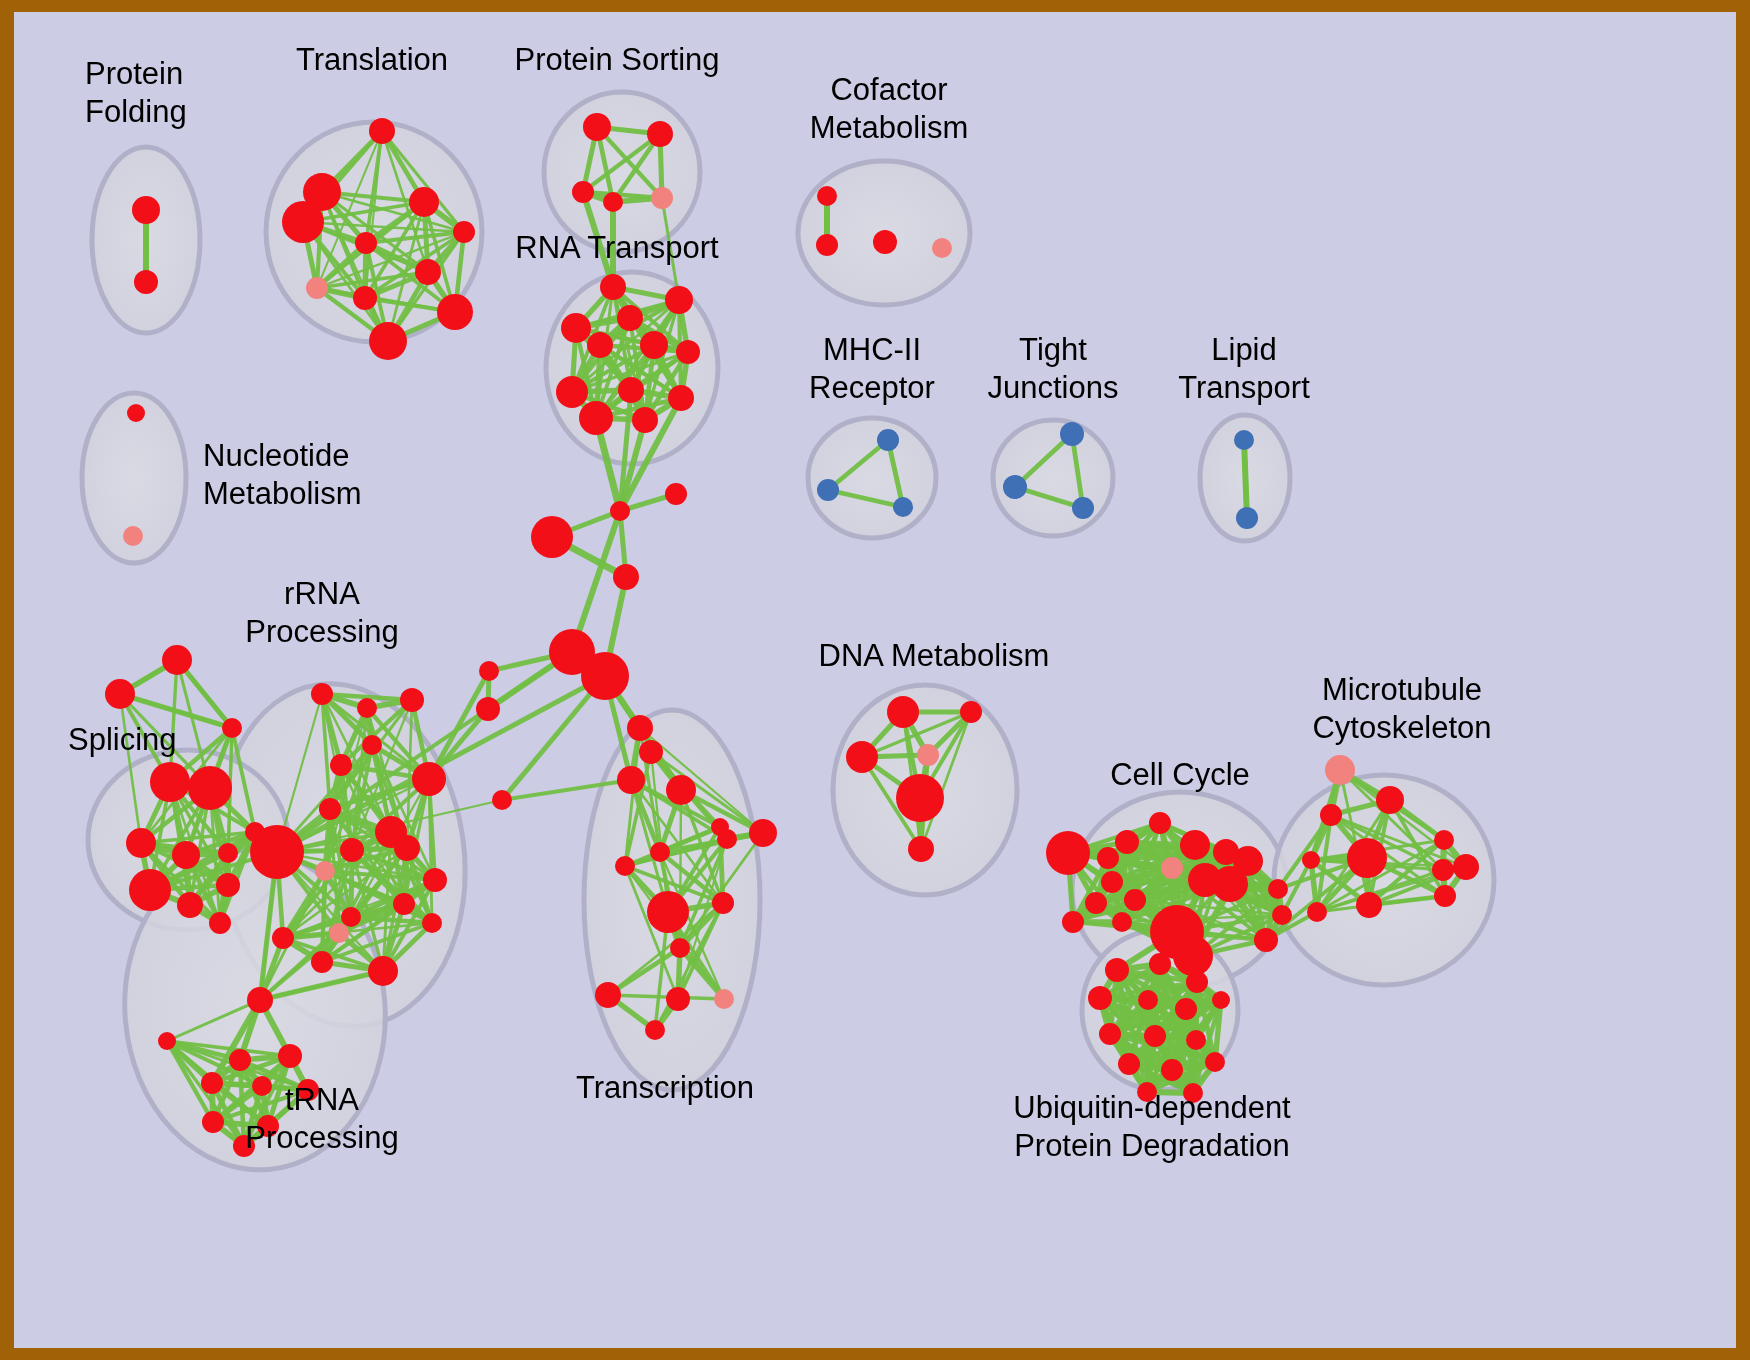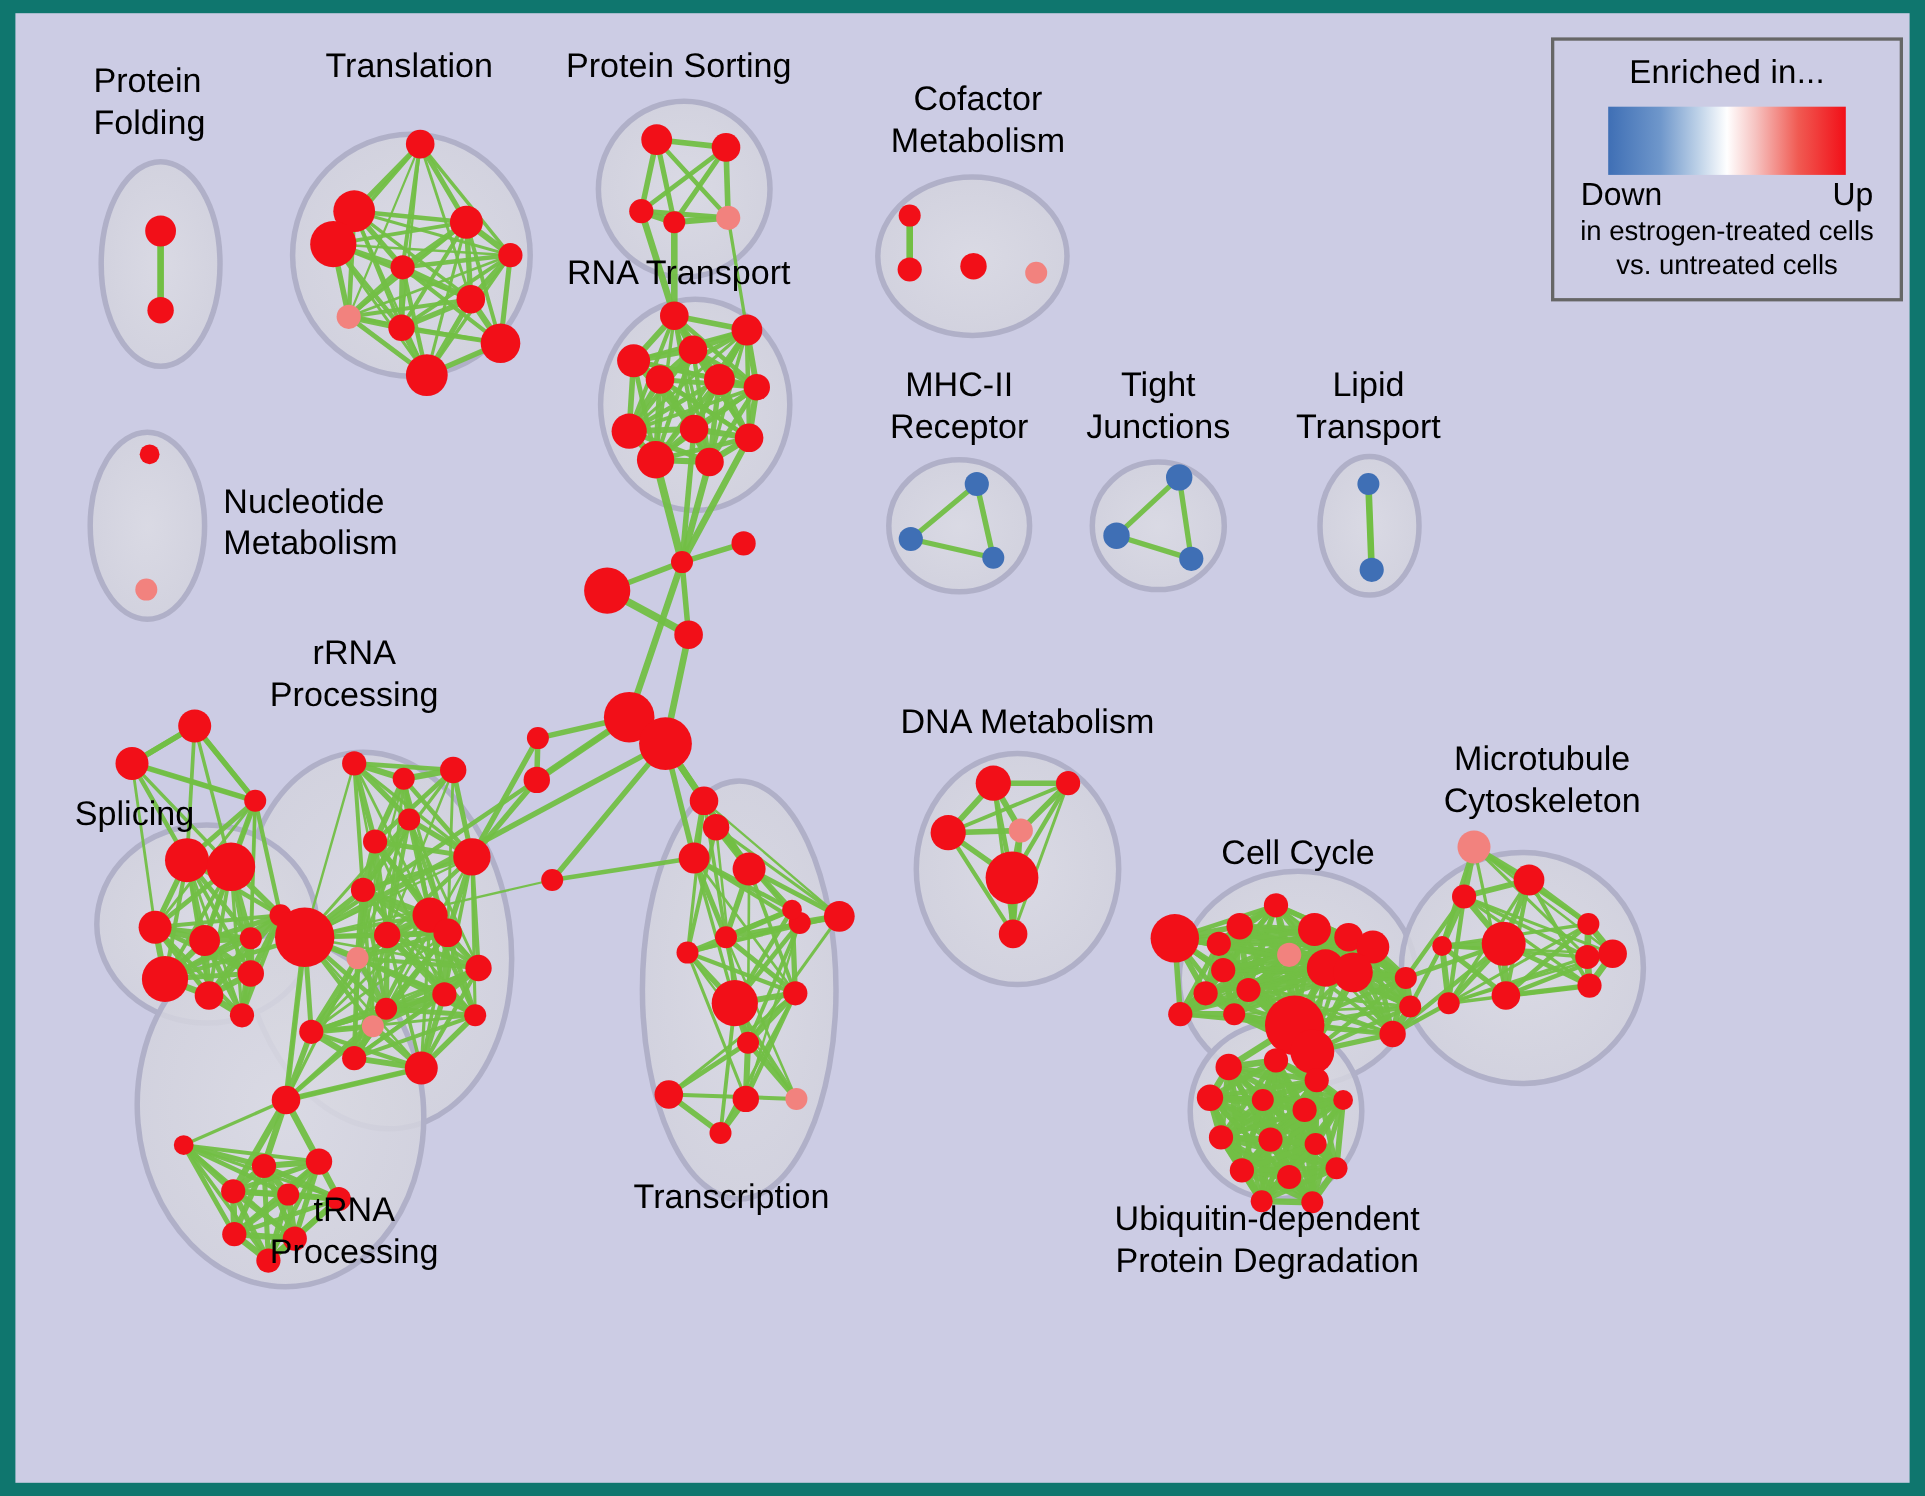--- a/index.html
+++ b/index.html
@@ -1,21 +1,21 @@
 <!DOCTYPE html>
 <html><head>
 <meta charset="utf-8">
 <title>Enrichment Map</title>
 <style>
   html,body{margin:0;padding:0;background:#ffffff;}
   body{font-family:"Liberation Sans",sans-serif;}
   #figure{
     position:relative;
     width:1750px;height:1360px;
-    background:#0f766e;
+    background:#a16207;
     overflow:hidden;
   }
   #canvas-bg{
     position:absolute;
     left:14px;top:12px;
     width:1722px;height:1336px;
     background:#ccccE4;
   }
   svg#net{
     position:absolute;left:0;top:0;width:1750px;height:1360px;
@@ -1045,24 +1045,14 @@
         <text x="68" y="750" text-anchor="start" class="cluster-label"><tspan x="68" dy="0">Splicing</tspan></text>
         <text x="322" y="1110" text-anchor="middle" class="cluster-label"><tspan x="322" dy="0">tRNA</tspan><tspan x="322" dy="38">Processing</tspan></text>
         <text x="665" y="1098" text-anchor="middle" class="cluster-label"><tspan x="665" dy="0">Transcription</tspan></text>
         <text x="934" y="666" text-anchor="middle" class="cluster-label"><tspan x="934" dy="0">DNA Metabolism</tspan></text>
         <text x="1180" y="785" text-anchor="middle" class="cluster-label"><tspan x="1180" dy="0">Cell Cycle</tspan></text>
         <text x="1402" y="700" text-anchor="middle" class="cluster-label"><tspan x="1402" dy="0">Microtubule</tspan><tspan x="1402" dy="38">Cytoskeleton</tspan></text>
         <text x="1152" y="1118" text-anchor="middle" class="cluster-label"><tspan x="1152" dy="0">Ubiquitin-dependent</tspan><tspan x="1152" dy="38">Protein Degradation</tspan></text>
       </g>
   </svg>
 
-  <div class="legend-box" id="legend-box" style="left: 1410px; top: 34px; width: 320px; height: 240px;">
-    <div class="legend-title">Enriched in...</div>
-    <div class="legend-bar"></div>
-    <div class="legend-ends">
-      <span>Down</span>
-      <span>Up</span>
-    </div>
-    <div class="legend-sub">in estrogen-treated cells</div>
-    <div class="legend-sub">vs. untreated cells</div>
-  </div>
 
 </div>
 
 </body></html>

